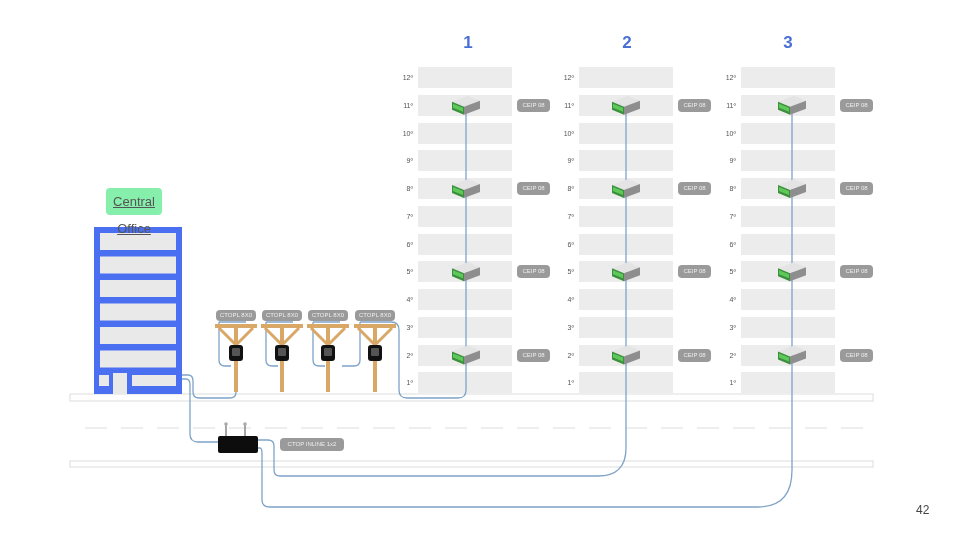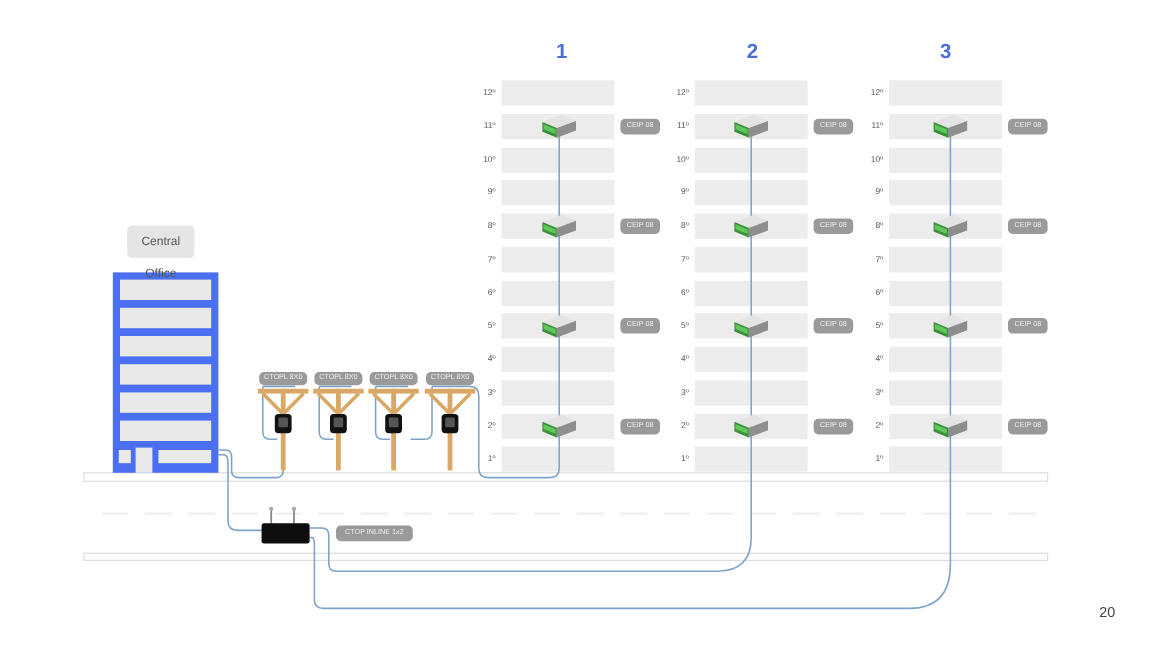--- a/index.html
+++ b/index.html
@@ -2,21 +2,21 @@
 <html><head>
 <meta charset="utf-8">
 <style>
   html,body{margin:0;padding:0;background:#fff;}
   body{width:960px;height:540px;position:relative;overflow:hidden;font-family:"Liberation Sans",sans-serif;}
   #stage{position:absolute;left:0;top:0;width:960px;height:540px;}
   .num{position:absolute;font-size:17px;font-weight:bold;color:#4a6fd6;text-align:center;width:30px;}
   .floor-label{position:absolute;font-size:7px;color:#555;width:22px;text-align:right;}
   .floor{position:absolute;height:21px;background:#ececec;}
   .tag{position:absolute;background:#9a9a9a;color:#eee;font-size:6px;border-radius:4px;text-align:center;line-height:13px;height:13px;}
-  .co-tag{position:absolute;background:#e5e5e5;color:#555;font-size:10px;border-radius:4px;text-align:center;}
+  .co-tag{position:absolute;background:#86efac;color:#555;font-size:13px;border-radius:4px;text-align:center;text-decoration:underline;}
   .page-num{position:absolute;left:916px;top:503px;font-size:12px;color:#444;}
 </style>
 </head>
 <body>
 
 <div id="stage">
   <svg id="svg" width="960" height="540" style="position:absolute;left:0;top:0">
       <rect x="70" y="394" width="803" height="7" fill="#fff" stroke="#ddd" stroke-width="1"></rect>
       <rect x="70" y="461" width="803" height="6" fill="#fff" stroke="#ddd" stroke-width="1"></rect>
       <line x1="85" y1="428" x2="870" y2="428" stroke="#eee" stroke-width="2" stroke-dasharray="22 14"></line>
@@ -247,14 +247,14 @@
       <g>
         <line x1="226" y1="425" x2="226" y2="437" stroke="#888" stroke-width="1.5"></line>
         <line x1="245" y1="425" x2="245" y2="437" stroke="#888" stroke-width="1.5"></line>
         <circle cx="226" cy="424" r="1.8" fill="#aaa"></circle>
         <circle cx="245" cy="424" r="1.8" fill="#aaa"></circle>
         <rect x="218" y="436" width="40" height="17" rx="2" fill="#0d0d0d"></rect>
       </g>
     </svg>
     <div class="tag" style="left:280px;top:438px;width:64px;">CTOP INLINE 1x2</div>
 
-  <div class="page-num">20</div>
+  <div class="page-num">42</div>
 </div>
 
 </body></html>

